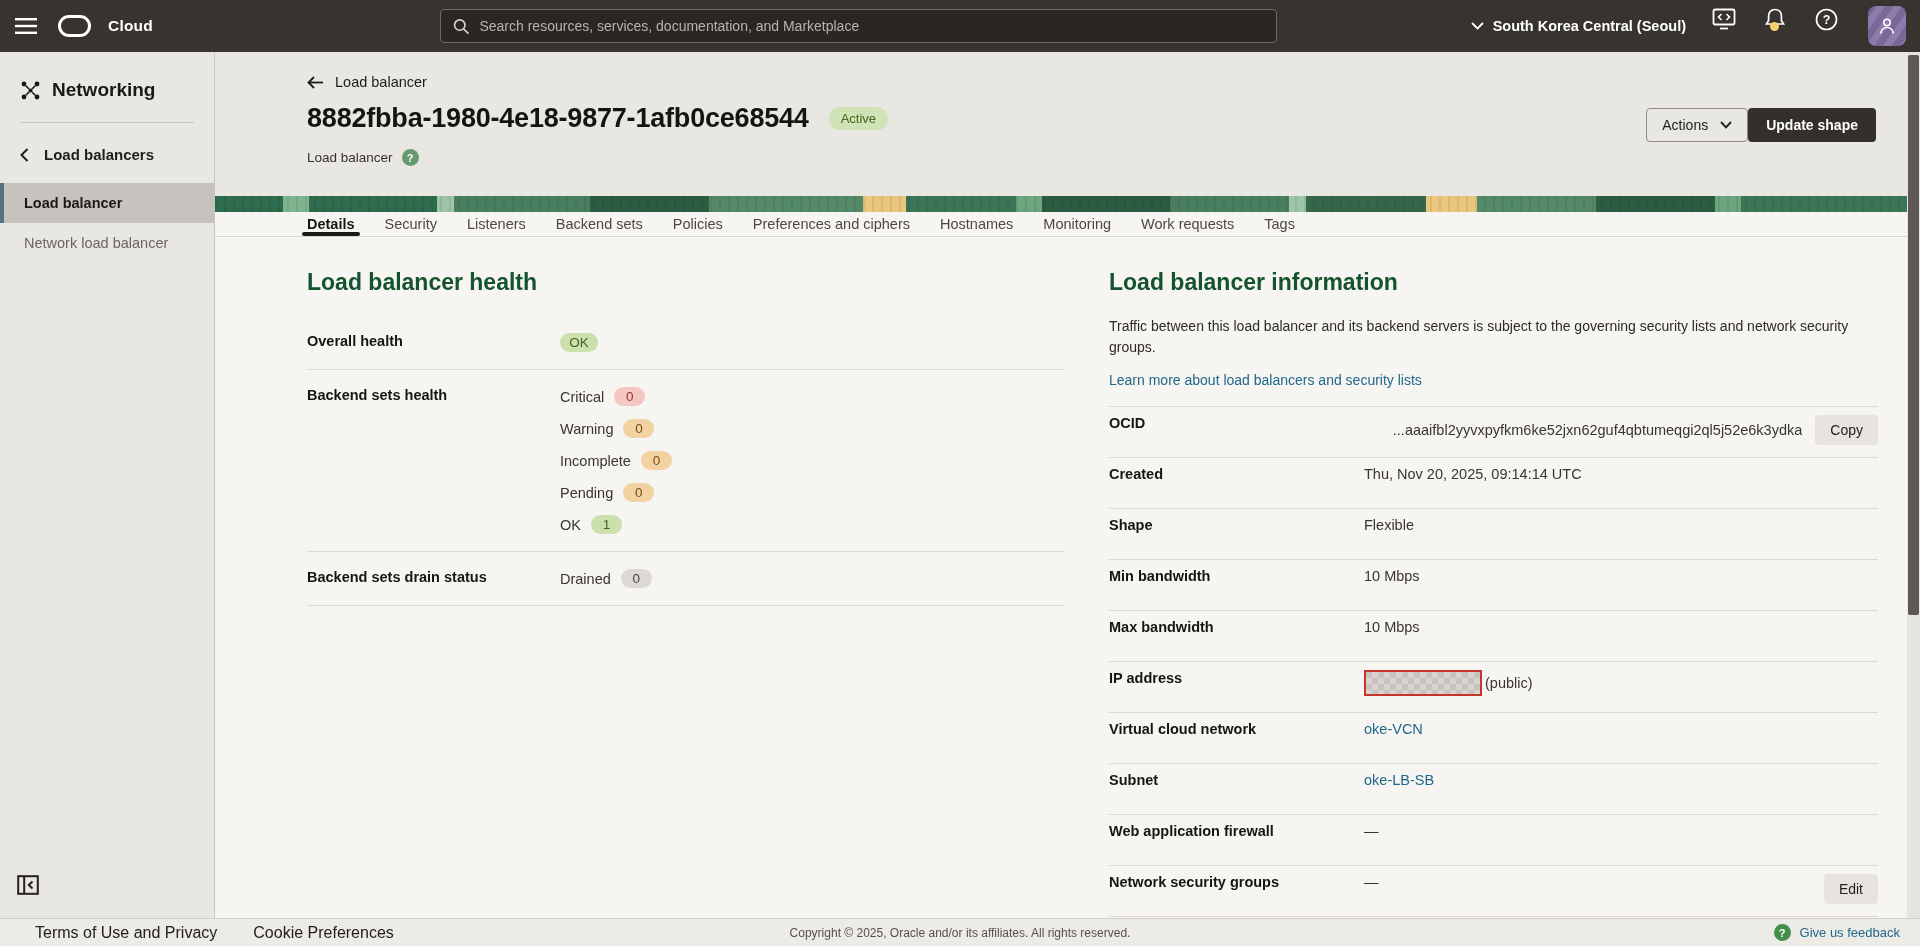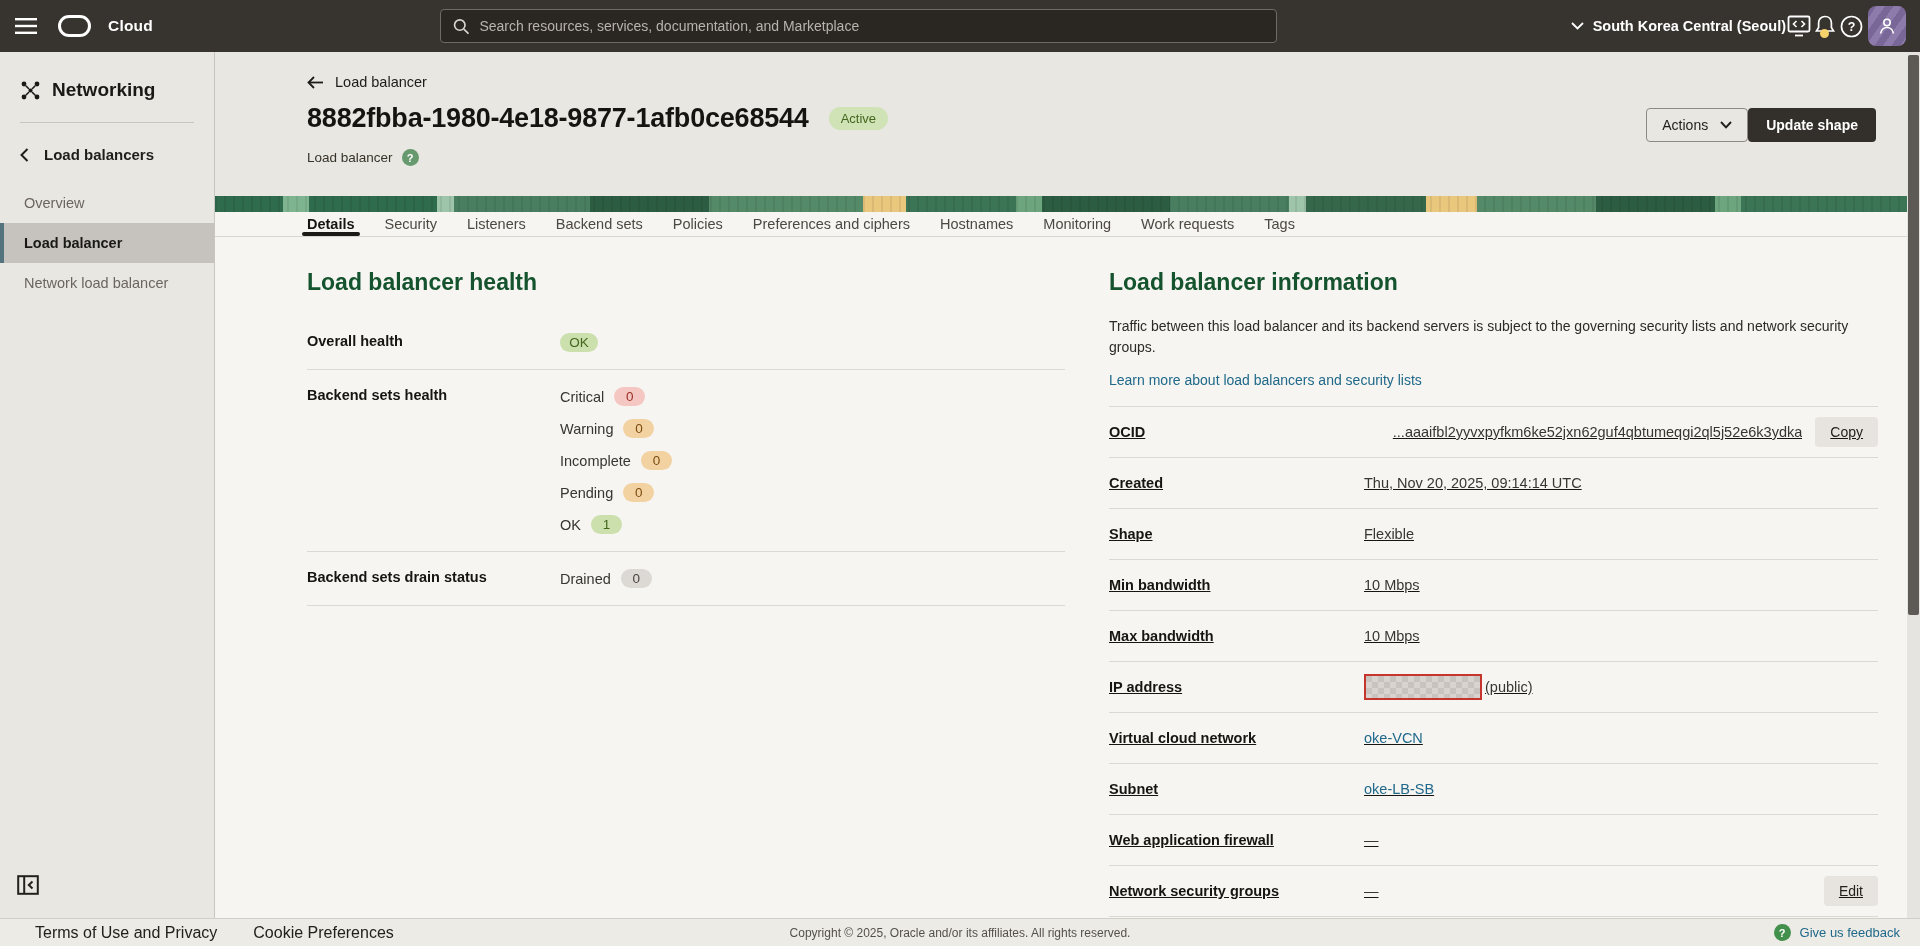--- a/index.html
+++ b/index.html
@@ -24,21 +24,21 @@
   .search-wrap { position: absolute; left: 440px; width: 837px; top: 9px; }
   .searchbar {
     background: #2a2622; border: 1px solid #6f6a64; border-radius: 4px; height: 34px;
     display: flex; align-items: center; padding: 0 12px; gap: 10px;
   }
   .searchbar input {
     background: transparent; border: none; outline: none; color: #e9e7e3;
     font-family: "Liberation Sans", sans-serif; font-size: 14px; width: 100%;
   }
   .searchbar input::placeholder { color: #b7b3ad; }
-  .top-right { margin-left: auto; display: flex; align-items: center; }
+  .top-right { margin-left: auto; display: flex; gap: 25px; }
   .region-select { display: flex; align-items: center; gap: 9px; color: #fff; font-size: 14.5px; font-weight: 700; cursor: pointer; }
   .top-icon { width: 26px; height: 26px; display: flex; align-items: center; justify-content: center; cursor: pointer; position: relative; }
   .bell-dot { position: absolute; bottom: 1px; left: 8px; width: 9px; height: 9px; background: #f6d26d; border-radius: 50%; }
   .avatar {
     width: 38px; height: 40px; border-radius: 8px; margin-left: 4px; cursor: pointer;
     background: #8d7cab;
     background-image: repeating-linear-gradient(125deg, rgba(60,40,95,.25) 0 7px, rgba(0,0,0,0) 7px 14px);
     display: flex; align-items: center; justify-content: center;
   }
 
@@ -110,21 +110,21 @@
   .stack-line { display: flex; align-items: center; gap: 10px; color: #39352f; }
   .count-pill { min-width: 31px; padding: 2px 9px; text-align: center; border-radius: 11px; font-size: 13.5px; display: inline-block; }
   .count-pill.critical { background: #f5c7c3; color: #9a3028; }
   .count-pill.warning  { background: #f3d2a2; color: #7c4d12; }
   .count-pill.ok       { background: #cbe0ac; color: #44661f; }
   .count-pill.neutral  { background: #dcd9d4; color: #49443e; }
 
   .info-desc { font-size: 14px; line-height: 1.5; color: #2e2a25; margin-bottom: 13px; max-width: 760px; }
   .info-link { font-size: 14px; color: #20698a; cursor: pointer; display: inline-block; margin-bottom: 18px; }
   .irows { border-top: 1px solid #dcd9d3; }
-  .irow { display: flex; align-items: center; min-height: 51px; padding: 8px 0; border-bottom: 1px solid #dcd9d3; text-decoration: underline; }
+  .irow { display: flex; align-items: flex-start; min-height: 51px; padding: 8px 0; border-bottom: 1px solid #dcd9d3; }
   .ilabel { width: 255px; flex: none; font-size: 14.5px; font-weight: 700; color: #171511; }
   .ivalue { font-size: 14.5px; color: #39352f; display: flex; align-items: center; }
   .ivalue.grow { flex: 1; }
   .ocid-text { flex: 1; text-align: right; white-space: nowrap; overflow: hidden; }
   .btn-gray {
     background: #e7e4df; border: none; border-radius: 4px; padding: 7px 15px; font-size: 14px;
     color: #24211d; cursor: pointer; font-family: "Liberation Sans", sans-serif; margin-left: 13px;
   }
   .val-link { color: #20698a; cursor: pointer; }
   .redacted {
@@ -235,21 +235,20 @@
         <span class="side-title">Networking</span>
       </div>
       <div class="side-divider"></div>
       <div class="side-back">
         <svg width="9" height="14" viewBox="0 0 9 14">
           <polyline points="7.5,1 1.5,7 7.5,13" fill="none" stroke="#201e1b" stroke-width="2"></polyline>
         </svg>
         <span>Load balancers</span>
       </div>
       <div class="side-items">
-        <div class="side-item">Overview</div>
         <div class="side-item selected">Load balancer</div>
         <div class="side-item">Network load balancer</div>
       </div>
       <div class="collapse-btn">
         <svg width="22" height="20" viewBox="0 0 22 20">
           <rect x="1.2" y="1.2" width="19.6" height="17.6" fill="none" stroke="#24211d" stroke-width="2"></rect>
           <line x1="7.2" y1="1.2" x2="7.2" y2="18.8" stroke="#24211d" stroke-width="2"></line>
           <polyline points="15.5,6.5 11.8,10 15.5,13.5" fill="none" stroke="#24211d" stroke-width="2"></polyline>
         </svg>
       </div>

